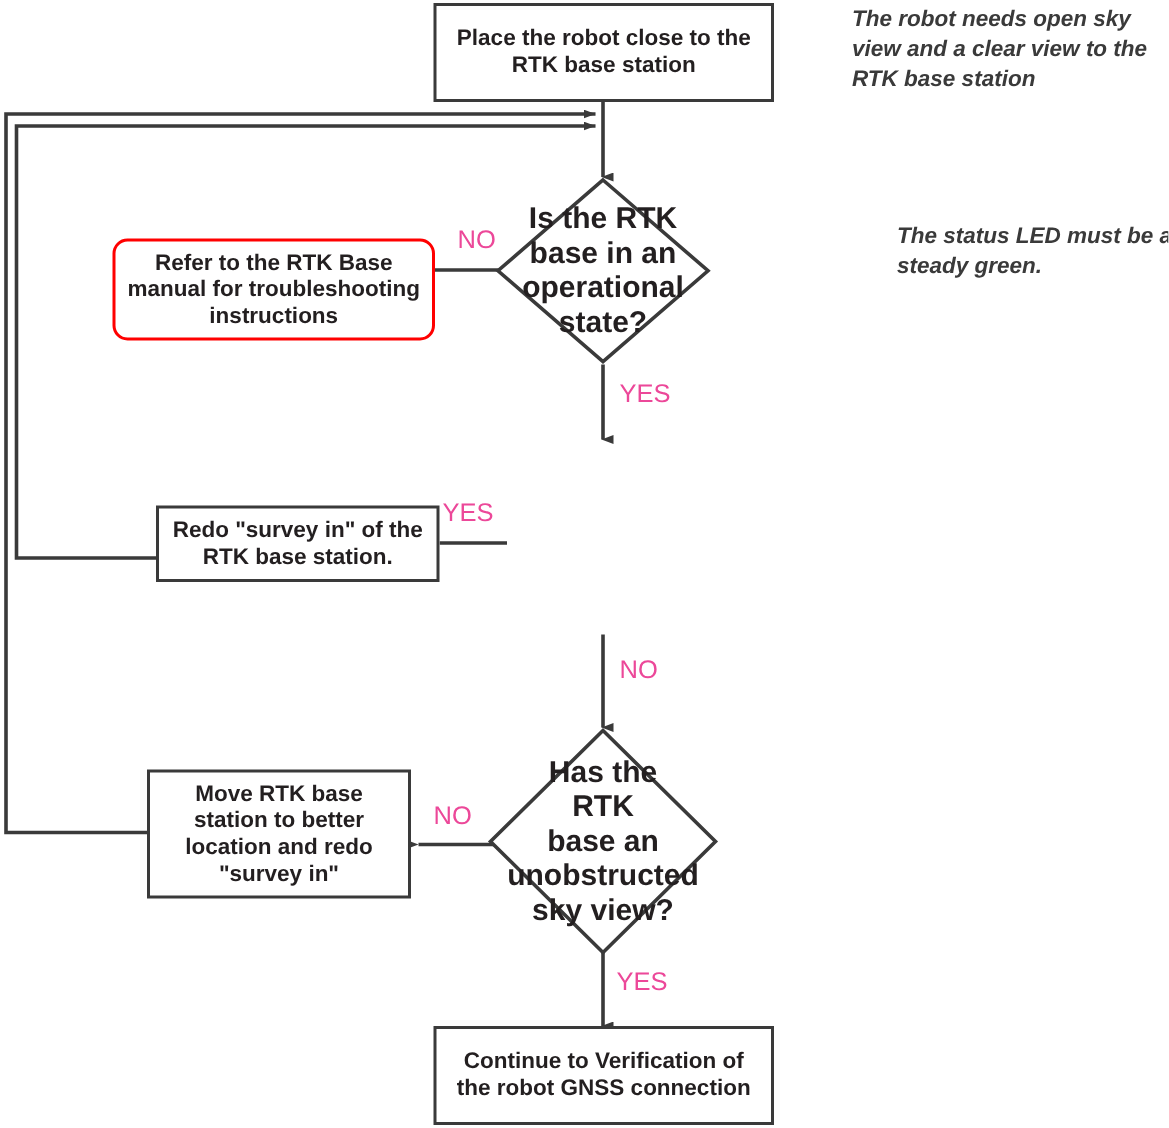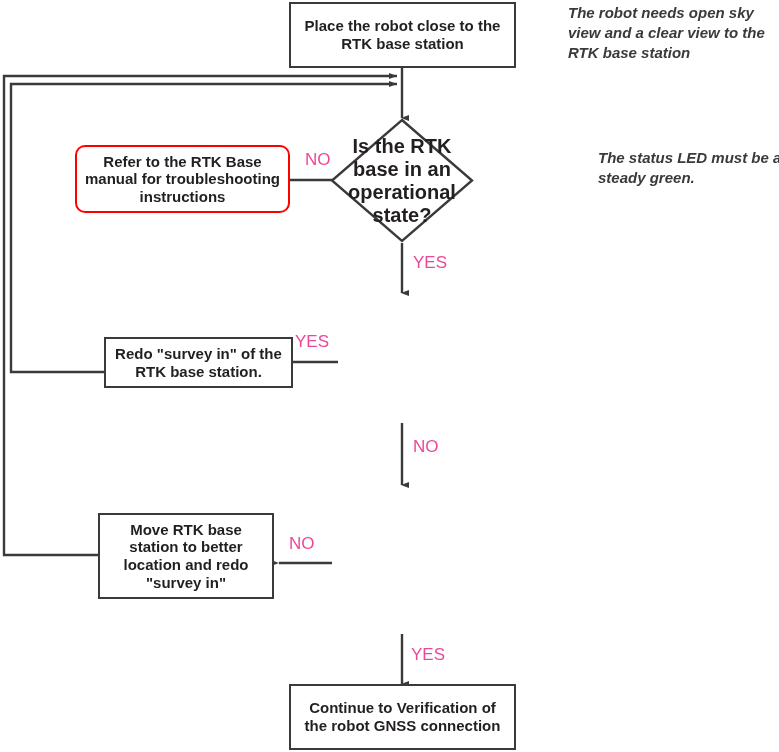--- a/index.html
+++ b/index.html
@@ -40,20 +40,21 @@
     border: 2px solid #3a3a3a;
     border-radius: 0;
     background: #ffffff;
     font-size: 15px;
     padding: 2px 6px;
   }
   .proc.alert {
     border-color: #ff0000;
     border-width: 2px;
     border-radius: 10px;
+    margin-top: 14px;
   }
   .diamond-wrap {
     position: absolute;
   }
   .diamond-wrap svg {
     position: absolute;
     left: 0;
     top: 0;
     overflow: visible;
   }
@@ -151,20 +152,30 @@
 manual for troubleshooting
 instructions</span>
   </div>
 
 
   <div class="node proc" style="left:104px; top:337px; width:189px; height:51px;">
     <span>Redo "survey in" of the
 RTK base station.</span>
   </div>
 
+  <div class="diamond-wrap" style="left:325px; top:485px; width:154px; height:152px;">
+    <svg width="154" height="152" viewBox="0 0 154 152" xmlns="http://www.w3.org/2000/svg">
+      <polygon points="77,2 152,76 77,150 2,76" fill="#ffffff" stroke="#3a3a3a" stroke-width="2.4"></polygon>
+    </svg>
+    <div class="diamond-label">Has the
+RTK
+base an
+unobstructed
+sky view?</div>
+  </div>
 
   <div class="node proc" style="left:98px; top:513px; width:176px; height:86px;">
     <span>Move RTK base
 station to better
 location and redo
 "survey in"</span>
   </div>
 
   <div class="node proc" style="left:289px; top:684px; width:227px; height:66px;">
     <span>Continue to Verification of

